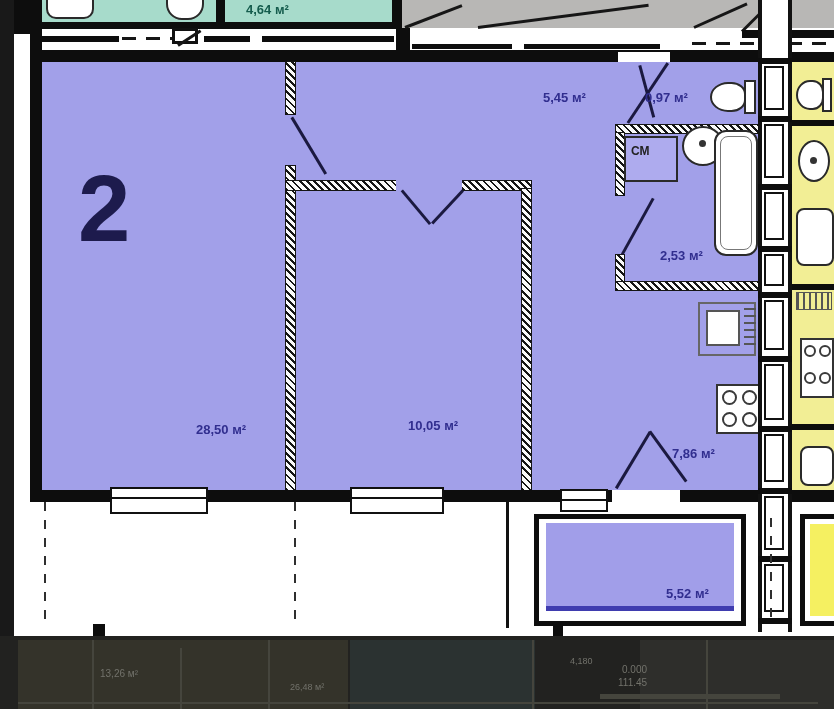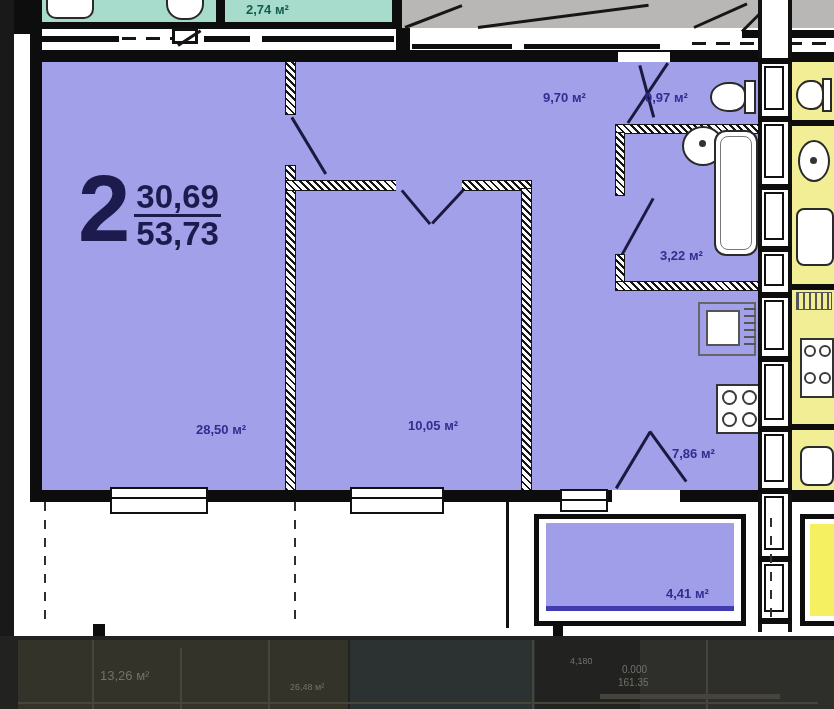--- a/index.html
+++ b/index.html
@@ -36,21 +36,21 @@
 </head>
 <body>
 
 <div id="stage">
 
   <div class="abs" style="left:14px;top:0;width:820px;height:28px;background:#b8b7b5;"></div>
   <div class="abs" style="left:40px;top:0;width:352px;height:22px;background:#a7dbcb;"></div>
   <div class="fixture" style="left:46px;top:-4px;width:48px;height:23px;border-radius:0 0 10px 10px;"></div>
   <div class="fixture" style="left:166px;top:-3px;width:38px;height:23px;border-radius:0 0 16px 16px;"></div>
   <div class="wall" style="left:216px;top:0;width:9px;height:22px;"></div>
-  <div class="label" style="left:246px;top:2px;color:#155c4d;">2,74 м²</div>
+  <div class="label" style="left:246px;top:2px;color:#155c4d;">4,64 м²</div>
   <div class="wall" style="left:30px;top:22px;width:372px;height:7px;"></div>
   <div class="wall" style="left:392px;top:0;width:10px;height:29px;"></div>
   <div class="wall" style="left:14px;top:0;width:18px;height:34px;"></div>
 
   <div class="wall" style="left:33px;top:36px;width:86px;height:6px;"></div>
   <div class="dash-h" style="left:122px;top:37px;width:52px;"></div>
   <div class="abs" style="left:172px;top:28px;width:26px;height:16px;background:#fff;border:3px solid #111;"></div>
   <div class="cline" style="left:178px;top:44px;width:27px;transform:rotate(-33deg);"></div>
   <div class="wall" style="left:204px;top:36px;width:46px;height:6px;"></div>
   <div class="wall" style="left:262px;top:36px;width:132px;height:6px;"></div>
@@ -79,20 +79,23 @@
   <div class="abs" style="left:396px;top:180px;width:66px;height:11px;background:#a2a0e9;"></div>
   <div class="dline" style="left:402px;top:189px;width:44px;transform:rotate(50deg);"></div>
   <div class="dline" style="left:432px;top:222px;width:45px;transform:rotate(-47deg);"></div>
   <div class="hatch" style="left:522px;top:189px;width:9px;height:301px;"></div>
   <div class="hatch" style="left:616px;top:125px;width:144px;height:8px;"></div>
   <div class="hatch" style="left:616px;top:133px;width:8px;height:62px;"></div>
   <div class="hatch" style="left:616px;top:255px;width:8px;height:35px;"></div>
   <div class="hatch" style="left:616px;top:282px;width:144px;height:8px;"></div>
   <div class="dline" style="left:622px;top:253px;width:64px;transform:rotate(-61deg);"></div>
 
+  <div class="abs" style="left:624px;top:136px;width:54px;height:46px;background:#aeabee;border:2px solid #2a2a2a;">
+    <span style="position:absolute;left:5px;top:6px;font-weight:700;font-size:12px;color:#222;">СМ</span>
+  </div>
   <div class="fixture" style="left:682px;top:126px;width:42px;height:40px;border-radius:50%;"></div>
   <div class="dot" style="left:699px;top:140px;"></div>
   <div class="fixture" style="left:714px;top:130px;width:44px;height:126px;border-radius:12px;">
     <div class="abs" style="left:4px;top:4px;right:4px;bottom:4px;border:1.5px solid #777;border-radius:8px;"></div>
   </div>
   <div class="fixture" style="left:744px;top:80px;width:12px;height:34px;"></div>
   <div class="fixture" style="left:710px;top:82px;width:36px;height:30px;border-radius:50% 40% 40% 50%;"></div>
   <div class="abs" style="left:698px;top:302px;width:58px;height:54px;border:2px solid #666;"></div>
   <div class="abs" style="left:706px;top:310px;width:34px;height:36px;background:#fff;border:2px solid #555;"></div>
   <div class="abs" style="left:744px;top:308px;width:12px;height:42px;background:repeating-linear-gradient(to bottom,#555 0 2px,transparent 2px 7px);"></div>
@@ -175,35 +178,31 @@
   <div class="abs" style="left:18px;top:640px;width:330px;height:69px;background:#34332a;"></div>
   <div class="abs" style="left:350px;top:640px;width:185px;height:69px;background:#2b3231;"></div>
   <div class="abs" style="left:640px;top:640px;width:194px;height:69px;background:#2e2e2b;"></div>
   <div class="fline" style="left:92px;top:640px;width:2px;height:69px;"></div>
   <div class="fline" style="left:180px;top:648px;width:2px;height:61px;"></div>
   <div class="fline" style="left:268px;top:640px;width:2px;height:69px;"></div>
   <div class="fline" style="left:532px;top:640px;width:2px;height:69px;"></div>
   <div class="fline" style="left:706px;top:640px;width:2px;height:69px;"></div>
   <div class="fline" style="left:18px;top:702px;width:800px;height:2px;"></div>
   <div class="fline" style="left:600px;top:694px;width:180px;height:5px;"></div>
-  <div class="faint" style="left:100px;top:668px;font-size:13px;">13,26 м²</div>
+  <div class="faint" style="left:100px;top:668px;font-size:10px;">13,26 м²</div>
   <div class="faint" style="left:290px;top:682px;font-size:9px;">26,48 м²</div>
   <div class="faint" style="left:570px;top:656px;font-size:9px;">4,180</div>
   <div class="faint" style="left:622px;top:664px;font-size:10px;">0.000</div>
-  <div class="faint" style="left:618px;top:677px;font-size:10px;">161.35</div>
+  <div class="faint" style="left:618px;top:677px;font-size:10px;">111.45</div>
 
   <div id="apt-label">
     <div class="big">2</div>
-    <div class="frac">
-      <div class="top">30,69</div>
-      <div>53,73</div>
-    </div>
   </div>
 
   <div class="label" style="left:196px;top:422px;">28,50 м²</div>
   <div class="label" style="left:408px;top:418px;">10,05 м²</div>
-  <div class="label" style="left:543px;top:90px;">9,70 м²</div>
+  <div class="label" style="left:543px;top:90px;">5,45 м²</div>
   <div class="label" style="left:645px;top:90px;">0,97 м²</div>
-  <div class="label" style="left:660px;top:248px;">3,22 м²</div>
+  <div class="label" style="left:660px;top:248px;">2,53 м²</div>
   <div class="label" style="left:672px;top:446px;">7,86 м²</div>
-  <div class="label" style="left:666px;top:586px;">4,41 м²</div>
+  <div class="label" style="left:666px;top:586px;">5,52 м²</div>
 
 </div>
 
 </body></html>

